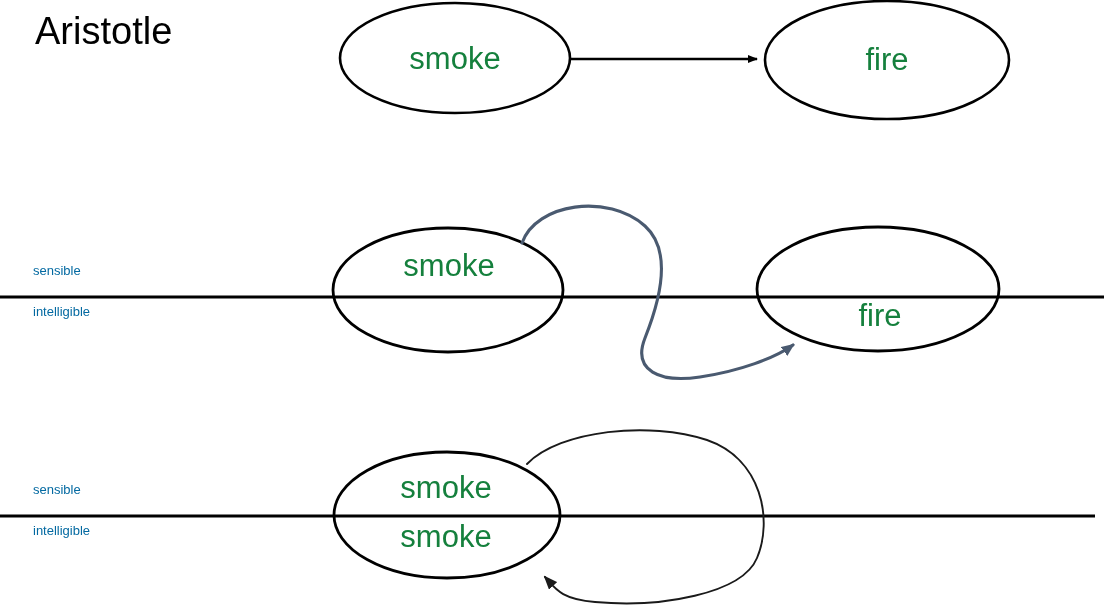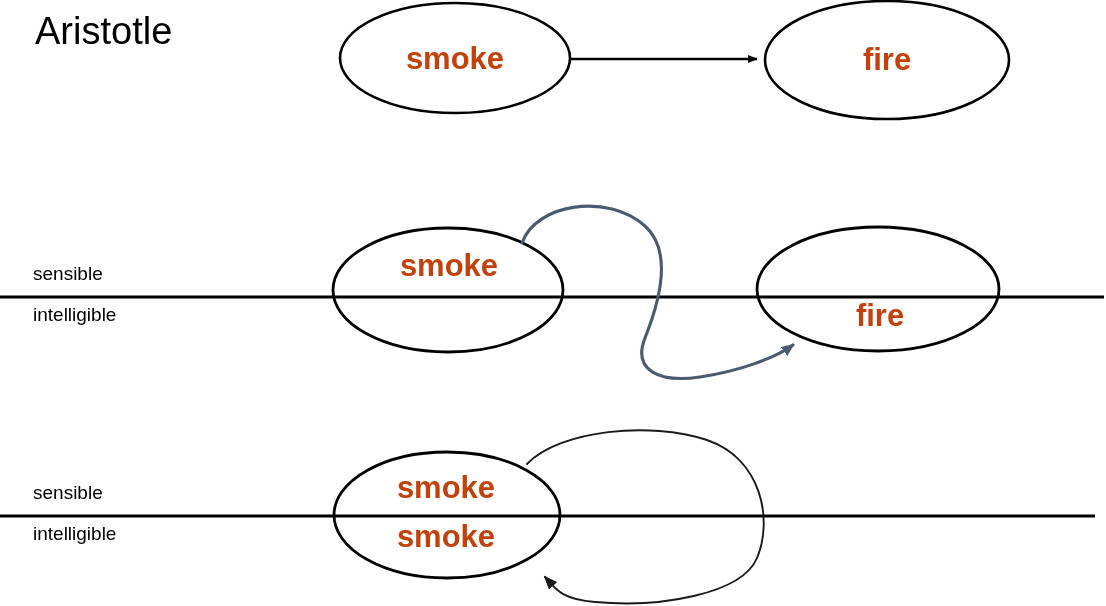--- a/index.html
+++ b/index.html
@@ -31,30 +31,30 @@
     font-size: 38px;
     line-height: 1;
     color: #000000;
     white-space: nowrap;
     font-weight: 400;
   }
   .node-label {
     position: absolute;
     font-size: 31px;
     line-height: 1;
-    color: #c2410c;
+    color: #15803d;
     white-space: nowrap;
     text-align: center;
-    font-weight: 700;
+    font-weight: 400;
   }
   .tier-label {
     position: absolute;
-    font-size: 19px;
+    font-size: 13px;
     line-height: 1;
-    color: #000000;
+    color: #0369a1;
     white-space: nowrap;
     font-weight: 400;
   }
   .ellipse-shape {
     fill: none;
     stroke: #000000;
   }
   .divider-line {
     stroke: #000000;
     stroke-width: 3;

